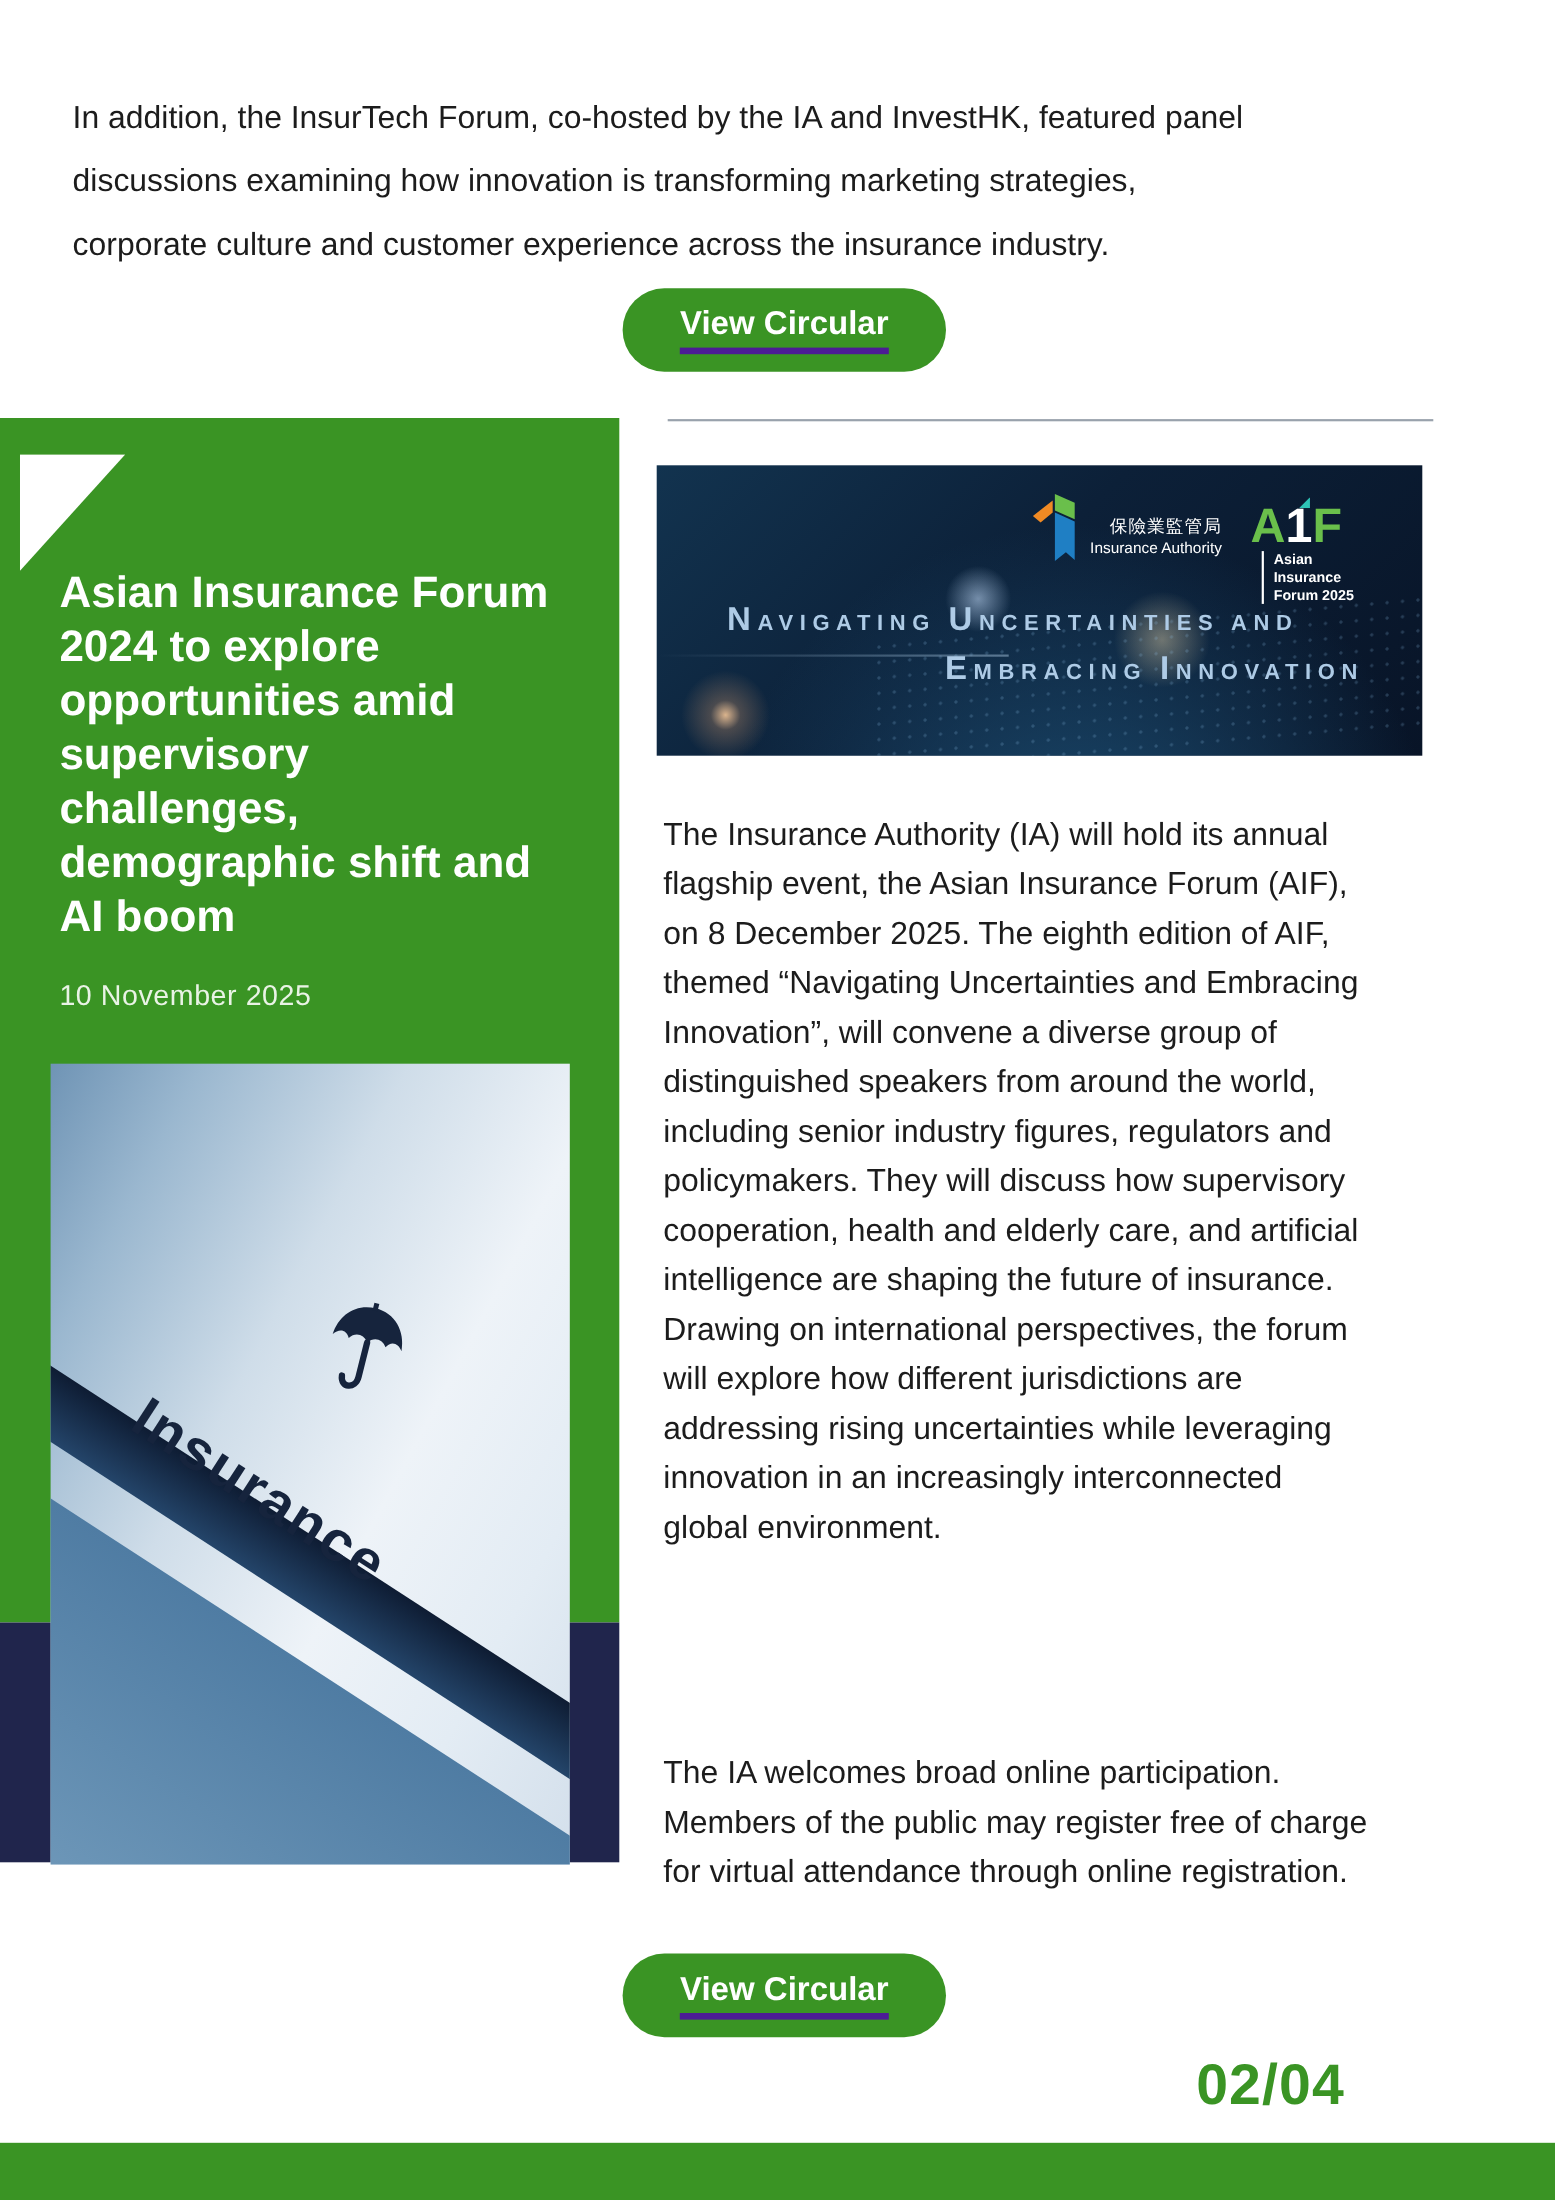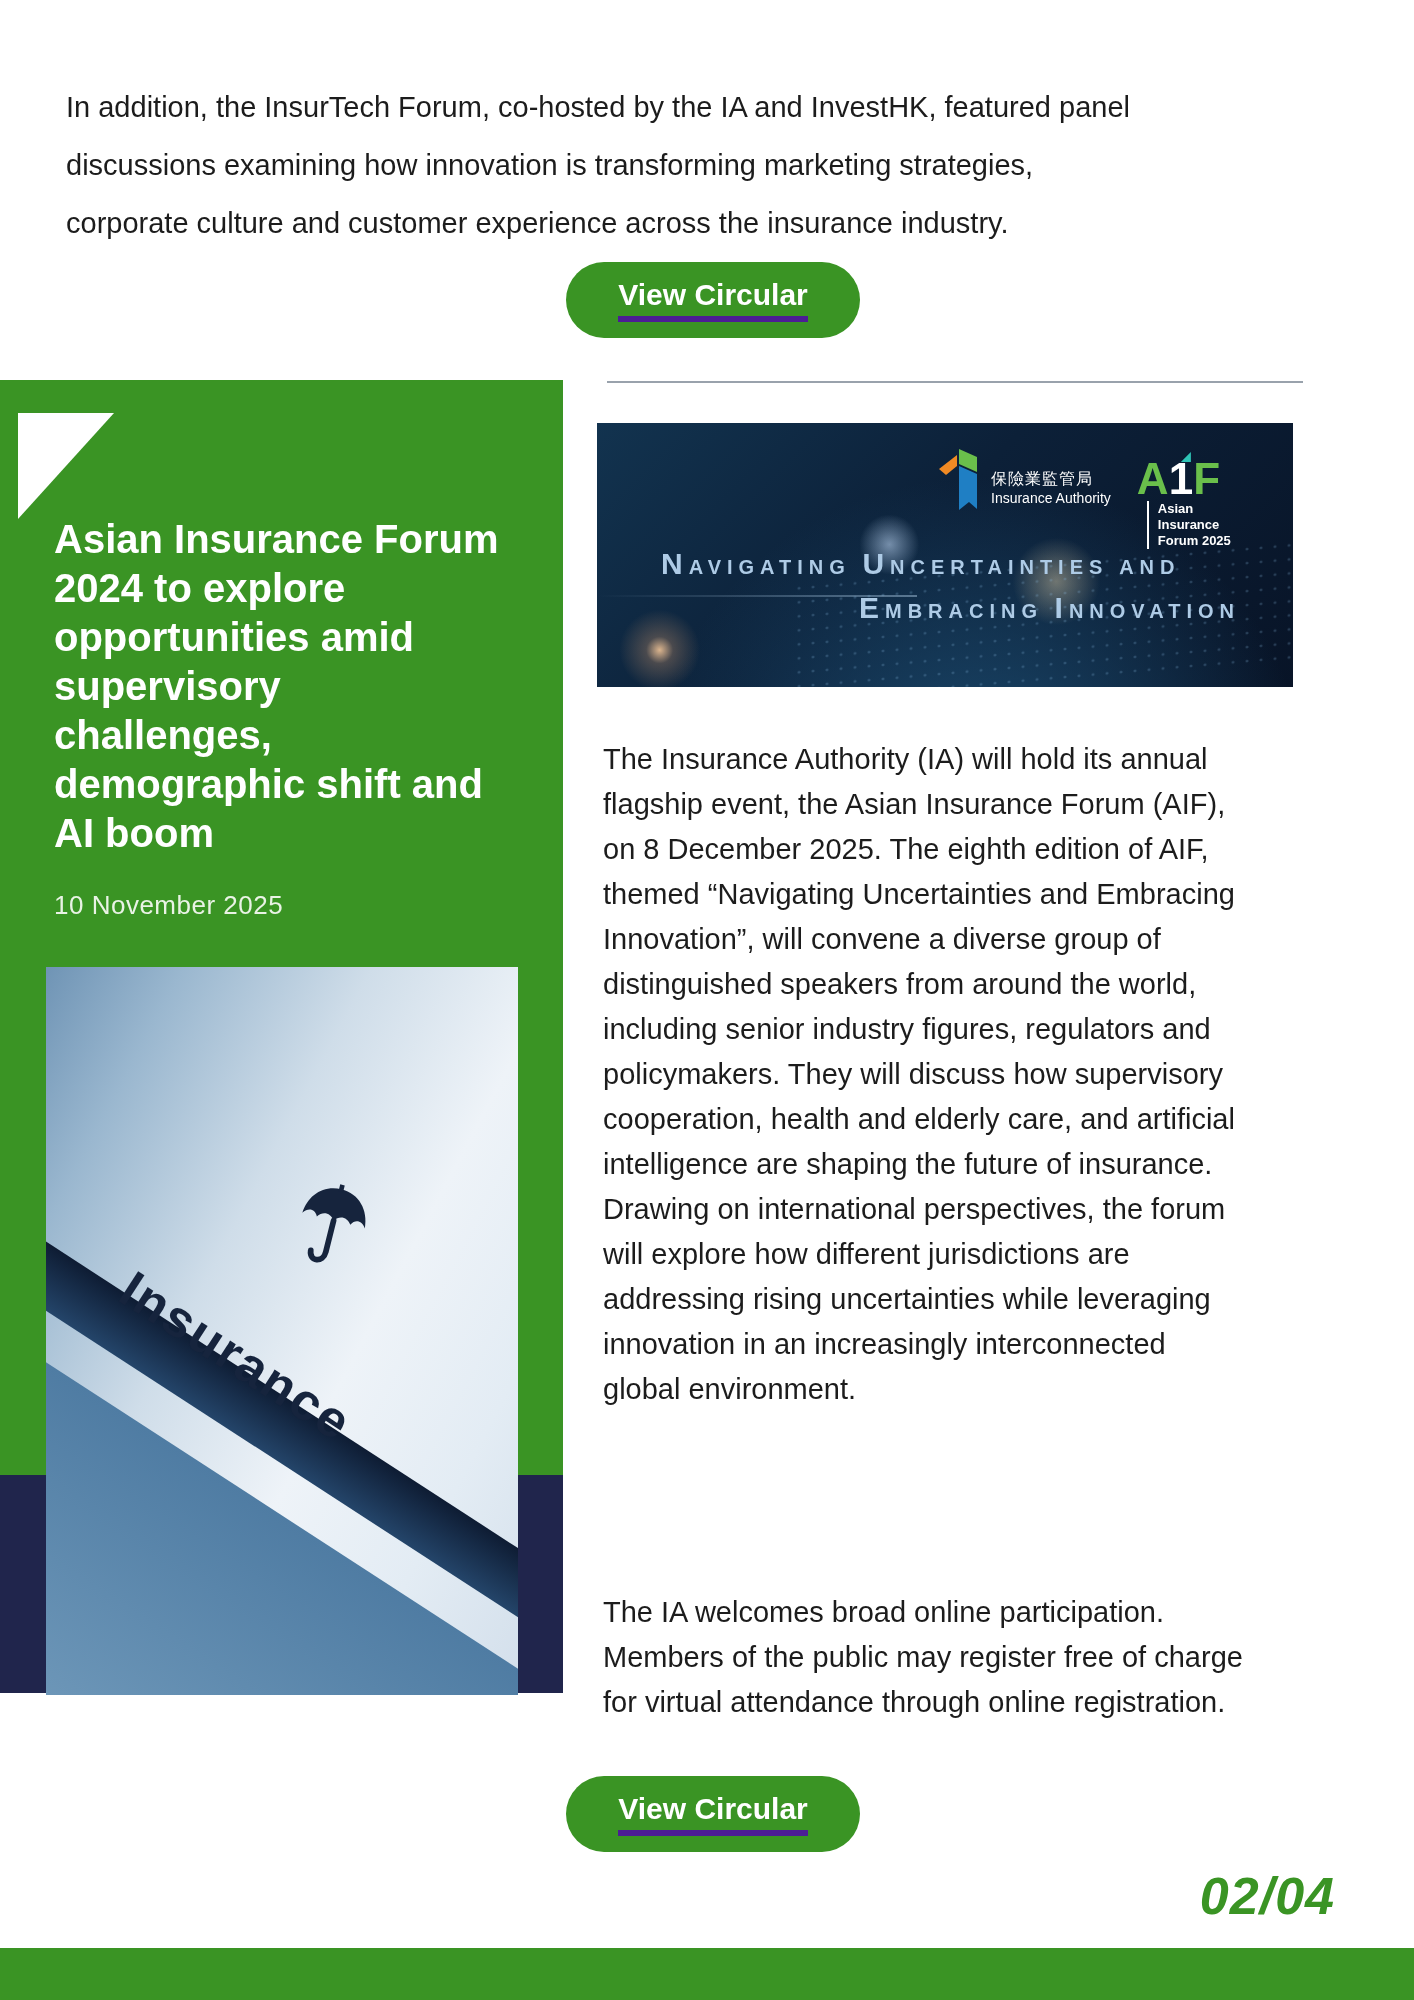--- a/index.html
+++ b/index.html
@@ -82,21 +82,21 @@
     content:""; position:absolute; left:0; top:65%; width:46%; height:2px;
     background:linear-gradient(90deg, transparent, rgba(180,210,235,0.45));
   }
   .banner::after {
     content:""; position:absolute; left:28%; right:0; top:52%; bottom:0; opacity:.45;
     background-image:radial-gradient(rgba(140,190,230,0.5) 1.2px, transparent 1.7px);
     background-size:14px 14px; transform:skewY(-5deg);
   }
   .banner-logos { position:absolute; left:340px; top:24px; display:flex; align-items:flex-start; z-index:2; }
   .ia-text { margin-left:8px; margin-top:22px; color:#ffffff; }
-  .ia-text .zh { font-size:16px; letter-spacing:1px; }
+  .ia-text .zh { font-size:16px; letter-spacing:1px;text-align:right; }
   .ia-text .en { font-size:14px; }
   .aif { display:flex; align-items:flex-start; margin-left:26px; margin-top:10px;flex-direction:column; }
   .aif-abbr { font-size:44px; font-weight:bold; line-height:44px; position:relative; }
   .aif-abbr .g { color:#6abf4b; }
   .aif-abbr .w { color:#ffffff; position:relative; }
   .aif-accent {
     position:absolute; top:-2px; left:50%; width:10px; height:10px; background:#2ec4b6;
     clip-path:polygon(0 100%, 100% 0, 100% 100%);
   }
   .aif-textblock {
@@ -114,22 +114,22 @@
   .bodytext {
     position:absolute; left:603px; width:720px;
     font-size:29px; line-height:45px; color:#1c1c1c; white-space:pre-line;
   }
   .p1 { top:737px; }
   .p2 { top:1455px; }
   .p3 { top:1590px; }
 
   
   .page-number {
-    position:absolute; right:79px; top:1866px; width:360px; text-align:right;
-    color:#3a9424; font-size:52px; font-weight:bold; letter-spacing:1px;font-style:italic;
+    position:absolute; right:79px; top:1866px; width:360px; text-align:center;
+    color:#3a9424; font-size:52px; font-weight:bold; letter-spacing:1px;
   }
   .footer-bar { position:absolute; left:0; top:1948px; width:1414px; height:52px; background:#3a9424; }
 </style>
 </head>
 <body>
 
 <div id="page">
 
   <p class="intro">In addition, the InsurTech Forum, co-hosted by the IA and InvestHK, featured panel
 discussions examining how innovation is transforming marketing strategies,

